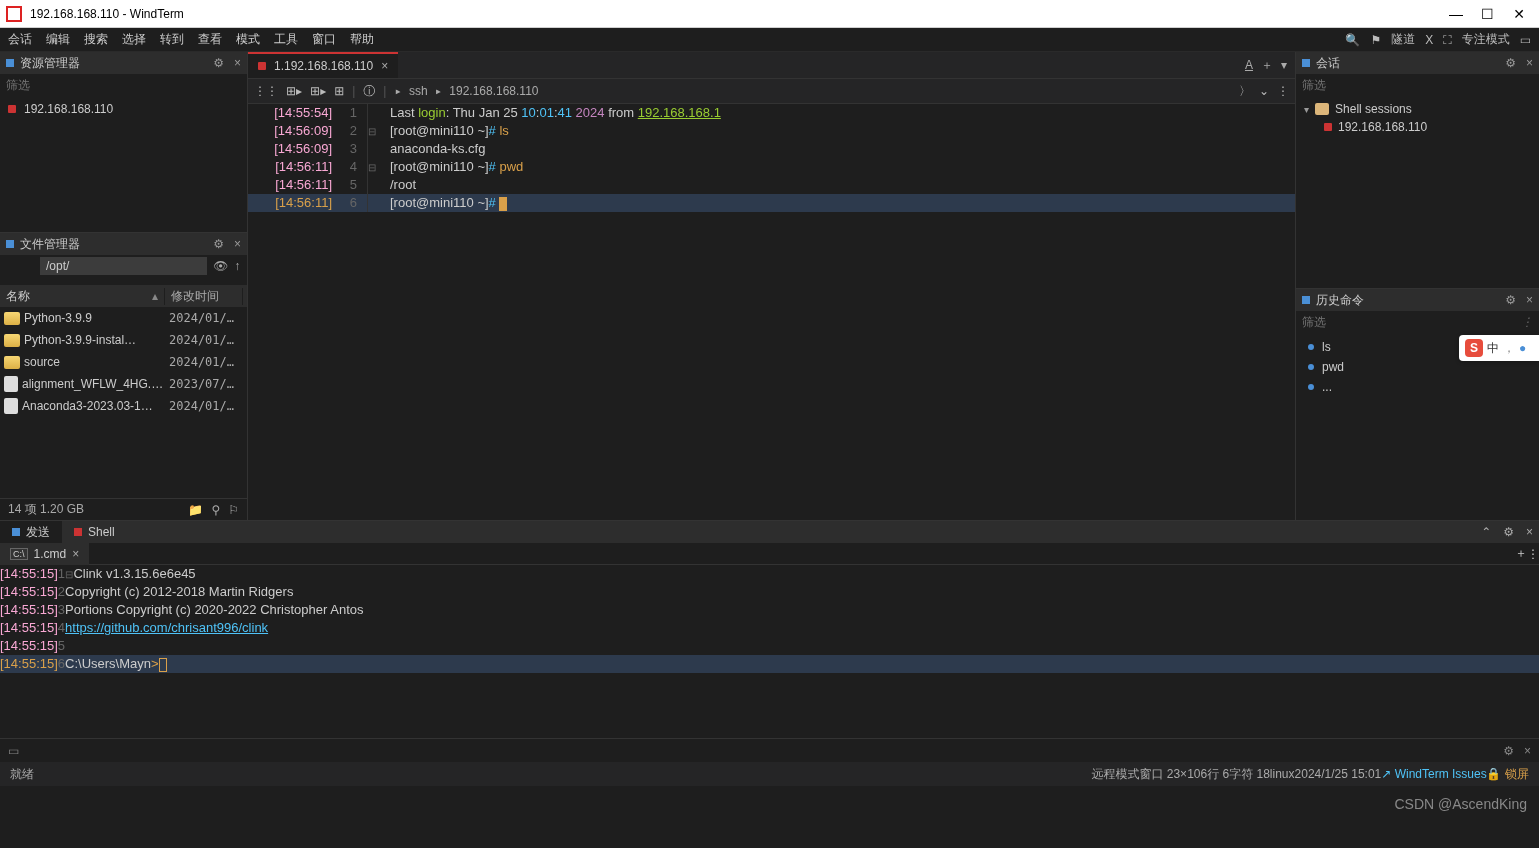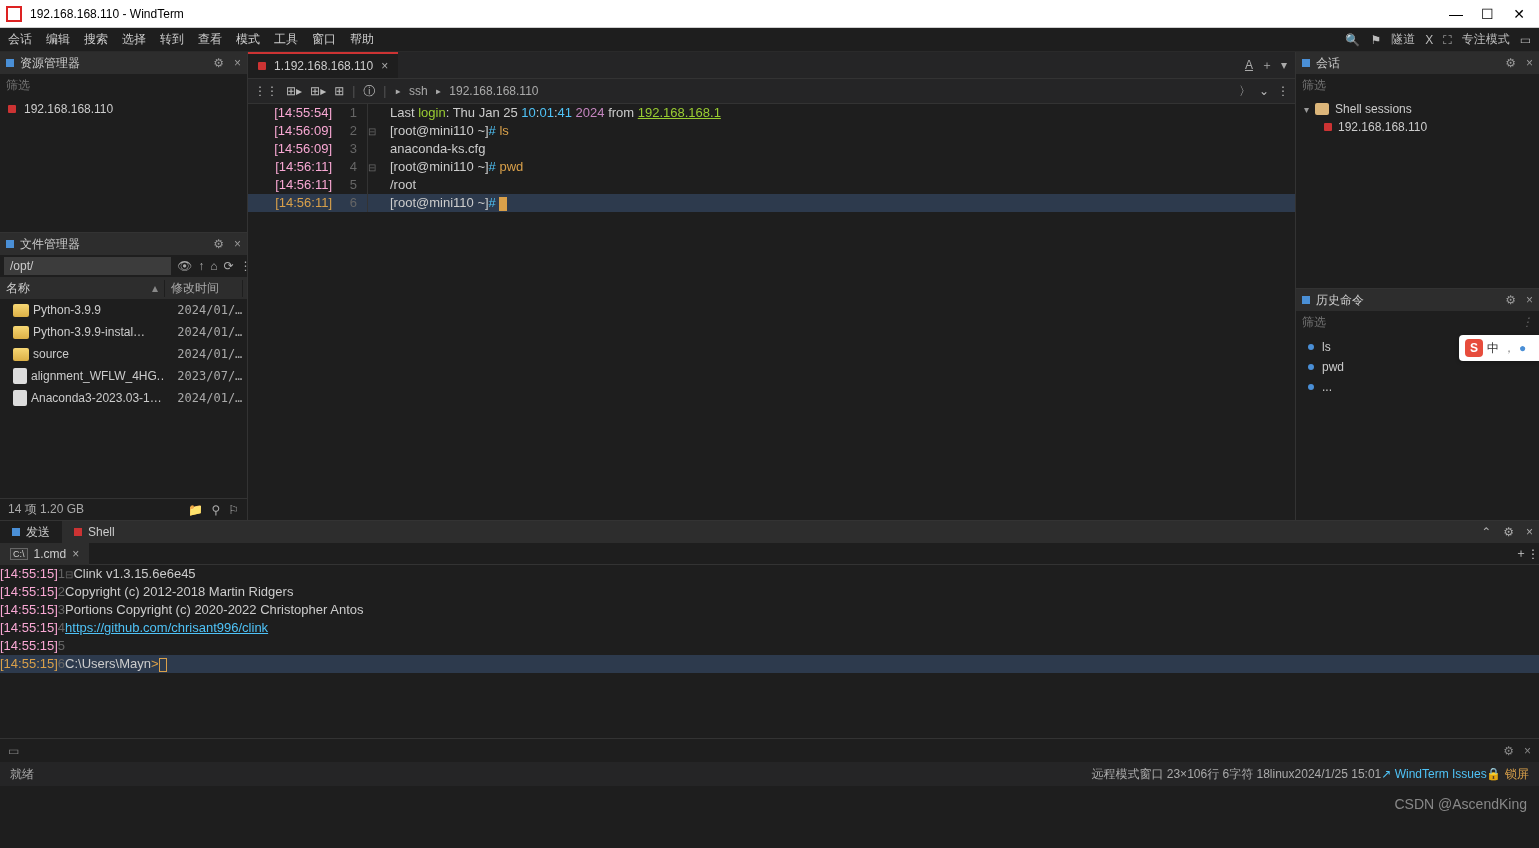--- a/index.html
+++ b/index.html
@@ -59,28 +59,28 @@
 .fold-marker { color:#666; font-size:10px; }
 .current-line { background:#2d3a4d; }
 
 .right-col { width:243px; display:flex; flex-direction:column; }
 .tree-item { padding:2px 8px; display:flex; align-items:center; gap:6px; cursor:pointer; }
 .tree-item .arrow { color:#999; font-size:10px; }
 .folder-icon { width:14px; height:12px; background:#dcb67a; border-radius:2px; display:inline-block; }
 .tree-child { padding-left:28px; }
 
 .file-mgr { flex:1; display:flex; flex-direction:column; }
-.path-row { height:22px; display:flex; align-items:center; padding:0 4px; gap:6px; }
+.path-row { height:22px; display:flex; align-items:center; padding:0 4px; gap:6px;margin-left:36px; }
 .path-row input { flex:1; background:#3c3c3c; border:none; color:#ccc; padding:2px 6px; outline:none; font-size:12px; }
 .path-row .picon { cursor:pointer; color:#aaa; }
-.file-table-header { display:flex; height:22px; background:#2d2d2d; align-items:center; font-size:12px; }
+.file-table-header { display:flex; height:22px; background:#2d2d2d; align-items:center; font-size:12px;margin-top:8px; }
 .file-table-header .col { padding:0 6px; border-right:1px solid #1e1e1e; }
 .file-rows { flex:1; overflow:hidden; }
 .file-row { display:flex; height:22px; align-items:center; cursor:pointer; }
-.file-row .col { padding:0 4px; overflow:hidden; white-space:nowrap; text-overflow:ellipsis;margin-left:9px; }
+.file-row .col { padding:0 4px; overflow:hidden; white-space:nowrap; text-overflow:ellipsis; }
 .col-name { width:165px; display:flex; align-items:center; gap:4px; }
 .col-date { width:78px; font-family:Consolas,monospace; font-size:12px; color:#aaa; }
 .folder-icon2 { width:16px; height:13px; background:linear-gradient(#f7d774,#dcb046); border-radius:2px; display:inline-block; flex-shrink:0; }
 .file-icon2 { width:14px; height:16px; background:#ddd; border-radius:2px; display:inline-block; flex-shrink:0; }
 .file-mgr-status { height:22px; display:flex; align-items:center; padding:0 8px; gap:8px; color:#aaa; border-top:1px solid #333; }
 .file-mgr-status .spacer { flex:1; }
 
 .bottom-panel { height:218px; display:flex; flex-direction:column; border-top:1px solid #333; }
 .bottom-tabs { height:22px; background:#2d2d2d; display:flex; align-items:center; }
 .bottom-tabs .btab { padding:0 12px; height:22px; display:flex; align-items:center; gap:6px; cursor:pointer; font-size:12px; }

